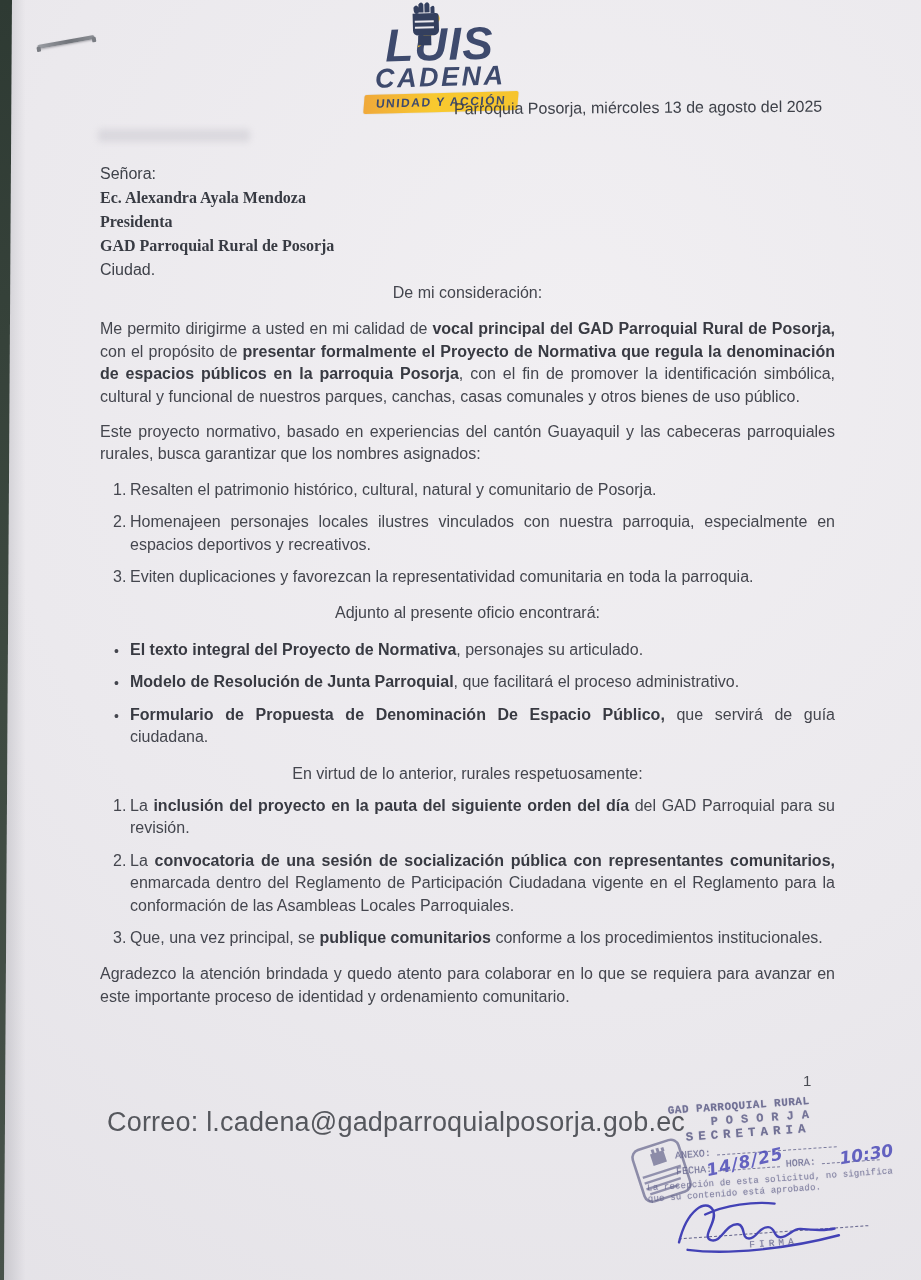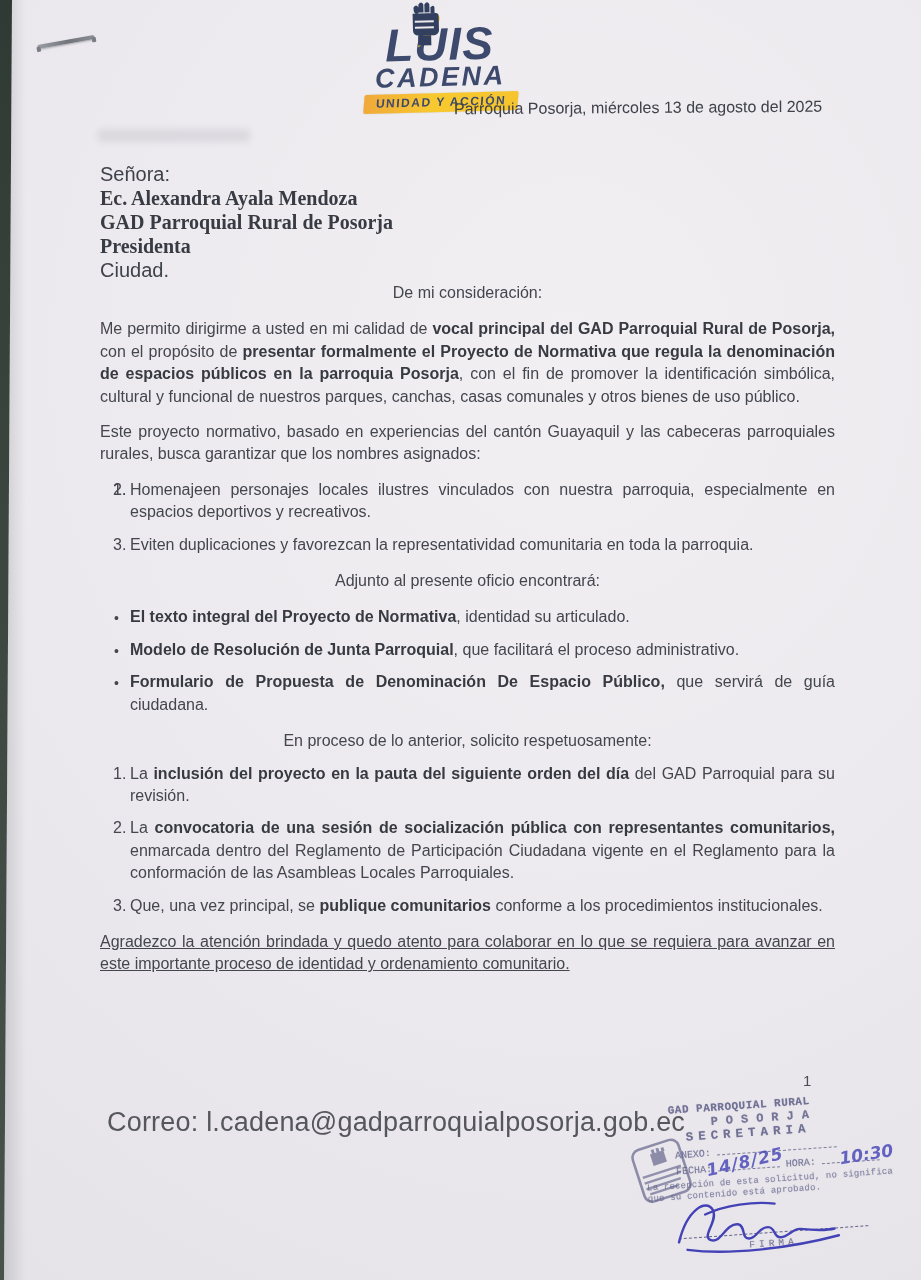--- a/index.html
+++ b/index.html
@@ -46,34 +46,34 @@
     letter-spacing:2.5px;color:#3e4a6d;margin-top:1px;
   }
   .logo-banner{
     display:inline-block;margin-top:4px;padding:2px 12px 3px;
     background:linear-gradient(90deg,#f0a93a 0%,#f8c92f 45%,#f6c42e 100%);
     color:#3e4a6d;font-weight:bold;font-size:12px;letter-spacing:1.5px;
     transform:skewX(-6deg);border-radius:2px;box-shadow:0 0 1px rgba(120,90,20,.4);
   }
   
   .dateline{position:absolute;right:99px;top:99px;font-size:16px;color:#3f424a;transform:rotate(-.4deg);}
-  .recipient{position:absolute;left:100px;top:162px;font-size:20px;line-height:24px;color:#3f424a;}
+  .recipient{position:absolute;left:100px;top:162px;font-size:16px;line-height:24px;color:#3f424a;}
   .recipient .b{font-weight:bold;color:#383b43;font-family:Liberation Serif, serif;}
   .flow{
     position:absolute;left:100px;right:86px;top:282px;
     font-size:16px;line-height:22.4px;color:#44464e;text-align:justify;
   }
   .flow b{color:#383a42;}
   .para{margin:0 0 13px 0;}
   .lead{margin:0 0 14px 0;text-align:center;}
   .list{margin:0 0 14px 0;}
   .li{position:relative;padding-left:30px;margin:10px 0;}
   .li .marker{position:absolute;left:13px;top:0;}
   .li.bullet .marker{left:14px;font-size:14px;top:1px;}
-  .closing{margin-top:3px;text-decoration:underline;}
+  .closing{margin-top:3px;}
   .page-number{position:absolute;left:803px;top:1072px;font-size:15px;color:#4a4c53;}
   .correo{
     position:absolute;left:107px;top:1107px;font-size:27px;letter-spacing:.2px;color:#55575d;
   }
   
   .stamp{
     position:absolute;left:645px;top:1097px;width:276px;height:168px;
     transform:rotate(-4deg);color:#61618a;
     font-family:"Liberation Mono",monospace;
     text-shadow:0 0 1px rgba(97,97,138,.55);
@@ -117,41 +117,41 @@
     </div>
     <div class="logo-cadena">CADENA</div>
     <div class="logo-banner">UNIDAD Y ACCIÓN</div>
   </div>
 
   <div class="dateline">Parroquia Posorja, miércoles 13 de agosto del 2025</div>
 
   <div class="recipient">
     <div>Señora:</div>
     <div class="b">Ec. Alexandra Ayala Mendoza</div>
+    <div class="b">Presidenta</div>
     <div class="b">GAD Parroquial Rural de Posorja</div>
-    <div class="b">Presidenta</div>
     <div>Ciudad.</div>
   </div>
 
   <div class="flow">
     <div class="lead">De mi consideración:</div>
     <div class="para"><span>Me permito dirigirme a usted en mi calidad de </span><b>vocal principal del GAD Parroquial Rural de Posorja,</b><span> con el propósito de </span><b>presentar formalmente el Proyecto de Normativa que regula la denominación de espacios públicos en la parroquia Posorja</b><span>, con el fin de promover la identificación simbólica, cultural y funcional de nuestros parques, canchas, casas comunales y otros bienes de uso público.</span></div>
     <div class="para" style=""><span>Este proyecto normativo, basado en experiencias del cantón Guayaquil y las cabeceras parroquiales rurales, busca garantizar que los nombres asignados:</span></div>
     <div class="list">
-        <div class="li"><span class="marker">1.</span></div>
+        <div class="li"><span class="marker">1.</span><span class="li-text"><span>Resalten el patrimonio histórico, cultural, natural y comunitario de Posorja.</span></span></div>
         <div class="li"><span class="marker">2.</span><span class="li-text"><span>Homenajeen personajes locales ilustres vinculados con nuestra parroquia, especialmente en espacios deportivos y recreativos.</span></span></div>
         <div class="li"><span class="marker">3.</span><span class="li-text"><span>Eviten duplicaciones y favorezcan la representatividad comunitaria en toda la parroquia.</span></span></div>
       </div>
     <div class="lead" style="">Adjunto al presente oficio encontrará:</div>
     <div class="list">
-        <div class="li bullet"><span class="marker">•</span><span class="li-text"><b>El texto integral del Proyecto de Normativa</b><span>, identidad su articulado.</span></span></div>
+        <div class="li bullet"><span class="marker">•</span><span class="li-text"><b>El texto integral del Proyecto de Normativa</b><span>, personajes su articulado.</span></span></div>
         <div class="li bullet"><span class="marker">•</span><span class="li-text"><b>Modelo de Resolución de Junta Parroquial</b><span>, que facilitará el proceso administrativo.</span></span></div>
         <div class="li bullet"><span class="marker">•</span><span class="li-text"><b>Formulario de Propuesta de Denominación De Espacio Público,</b><span> que servirá de guía ciudadana.</span></span></div>
       </div>
-    <div class="lead" style="margin-bottom:10px">En proceso de lo anterior, solicito respetuosamente:</div>
+    <div class="lead" style="margin-bottom:10px">En virtud de lo anterior, rurales respetuosamente:</div>
     <div class="list">
         <div class="li"><span class="marker">1.</span><span class="li-text"><span>La </span><b>inclusión del proyecto en la pauta del siguiente orden del día</b><span> del GAD Parroquial para su revisión.</span></span></div>
         <div class="li"><span class="marker">2.</span><span class="li-text"><span>La </span><b>convocatoria de una sesión de socialización pública con representantes comunitarios,</b><span> enmarcada dentro del Reglamento de Participación Ciudadana vigente en el Reglamento para la conformación de las Asambleas Locales Parroquiales.</span></span></div>
         <div class="li"><span class="marker">3.</span><span class="li-text"><span>Que, una vez principal, se </span><b>publique comunitarios</b><span> conforme a los procedimientos institucionales.</span></span></div>
       </div>
     <div class="para closing">Agradezco la atención brindada y quedo atento para colaborar en lo que se requiera para avanzar en este importante proceso de identidad y ordenamiento comunitario.</div>
   </div>
 
   <div class="page-number">1</div>
   <div class="correo">Correo: l.cadena@gadparroquialposorja.gob.ec</div>

